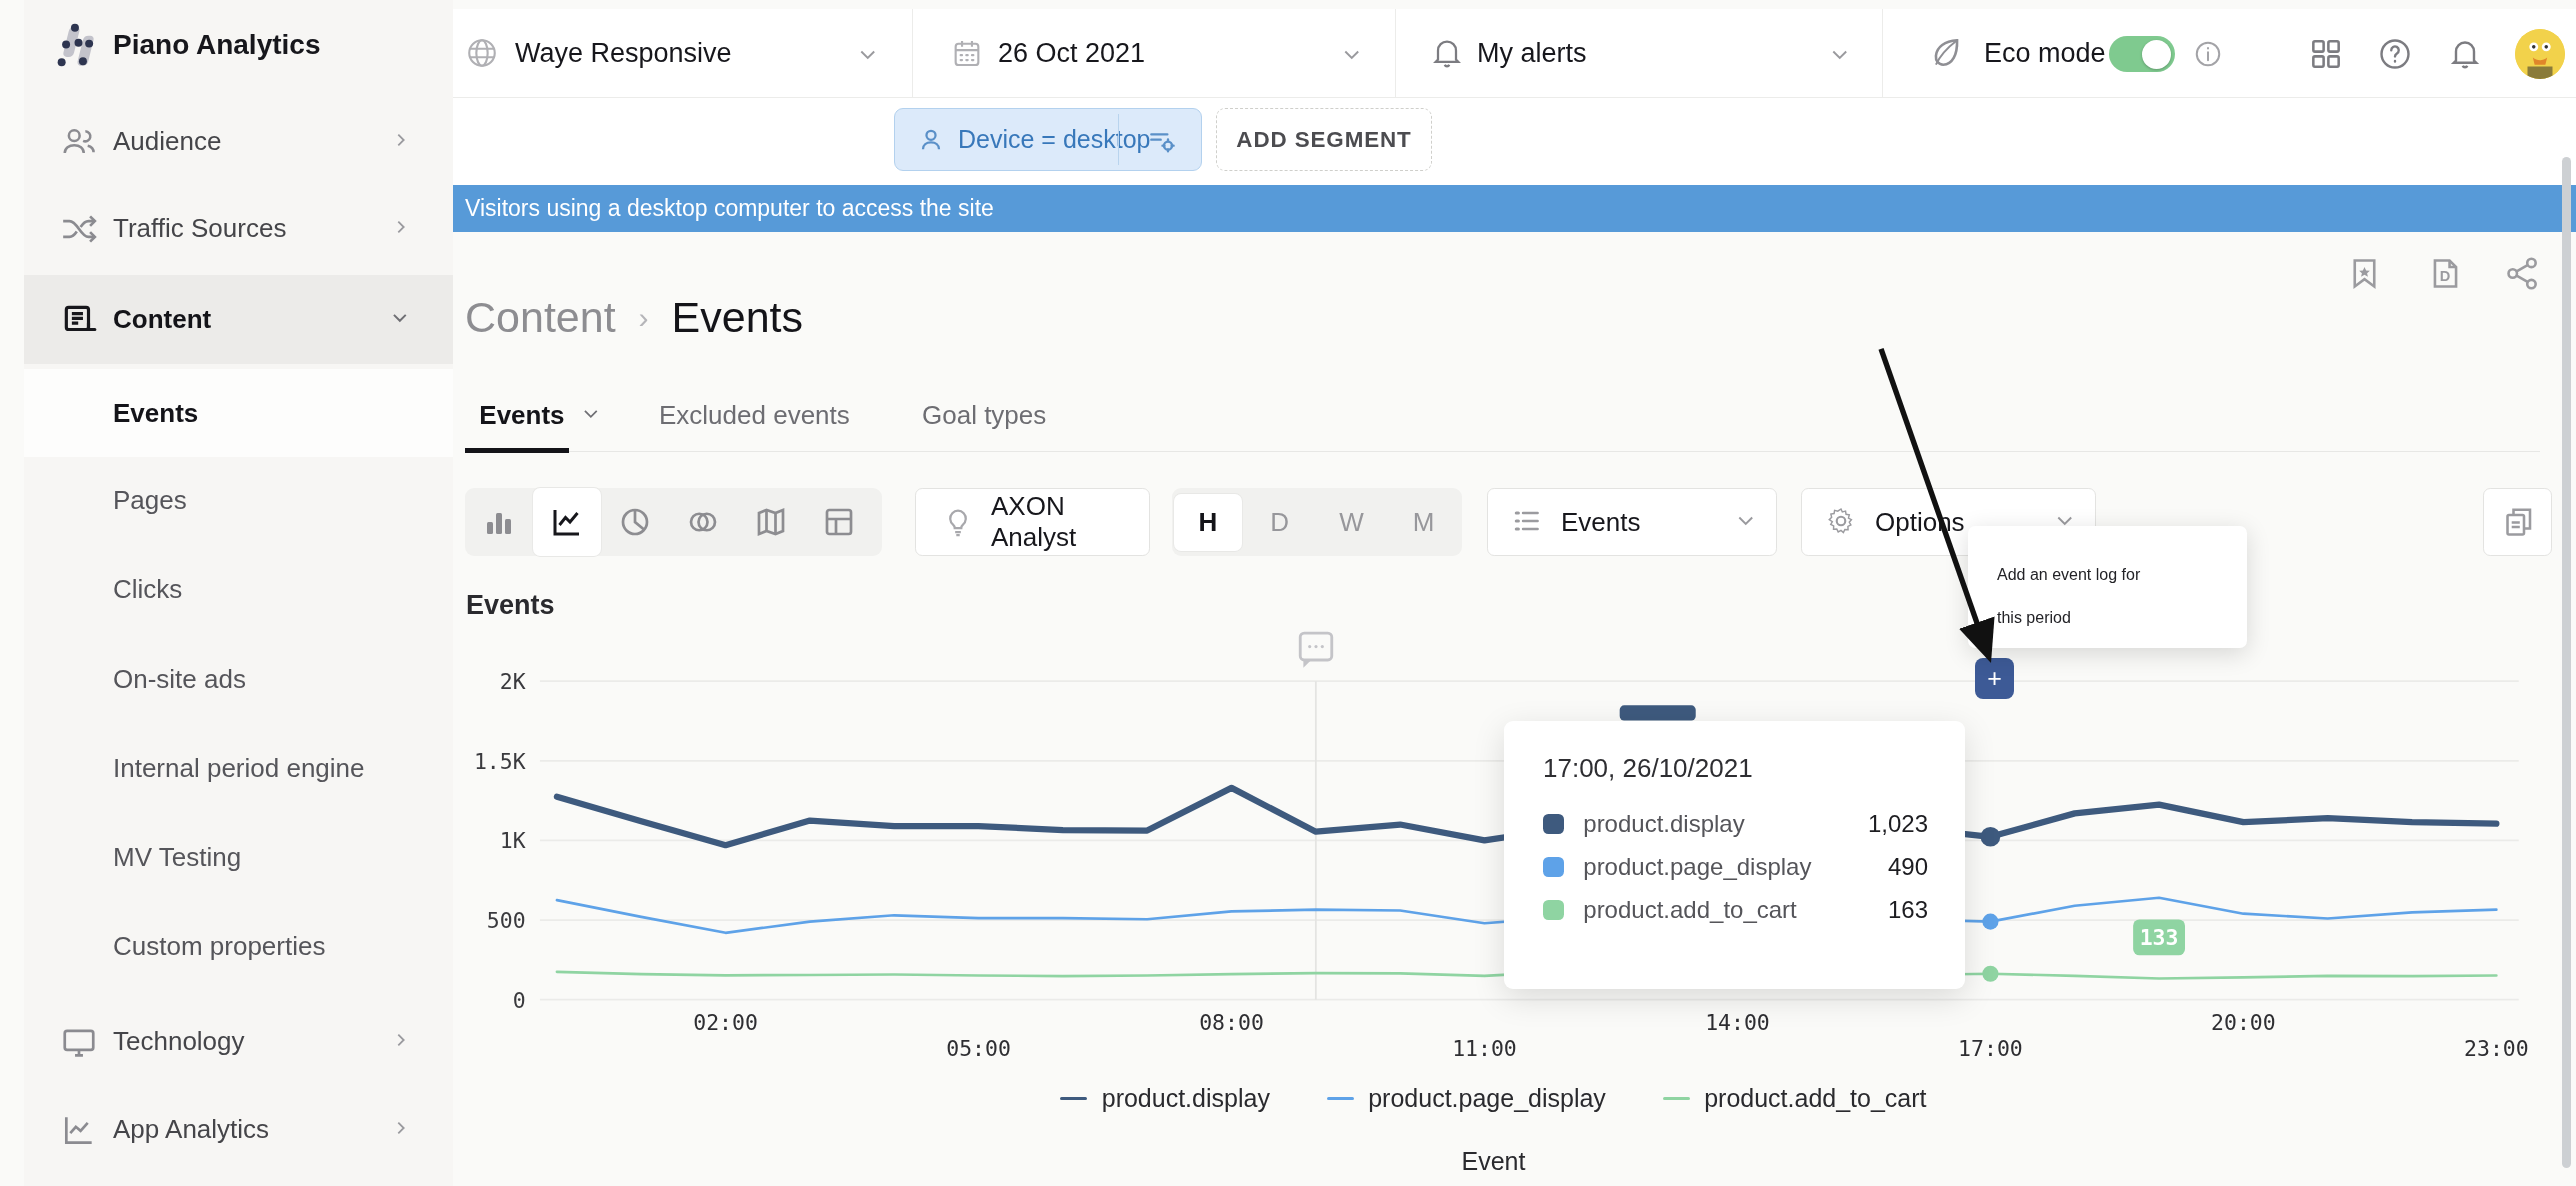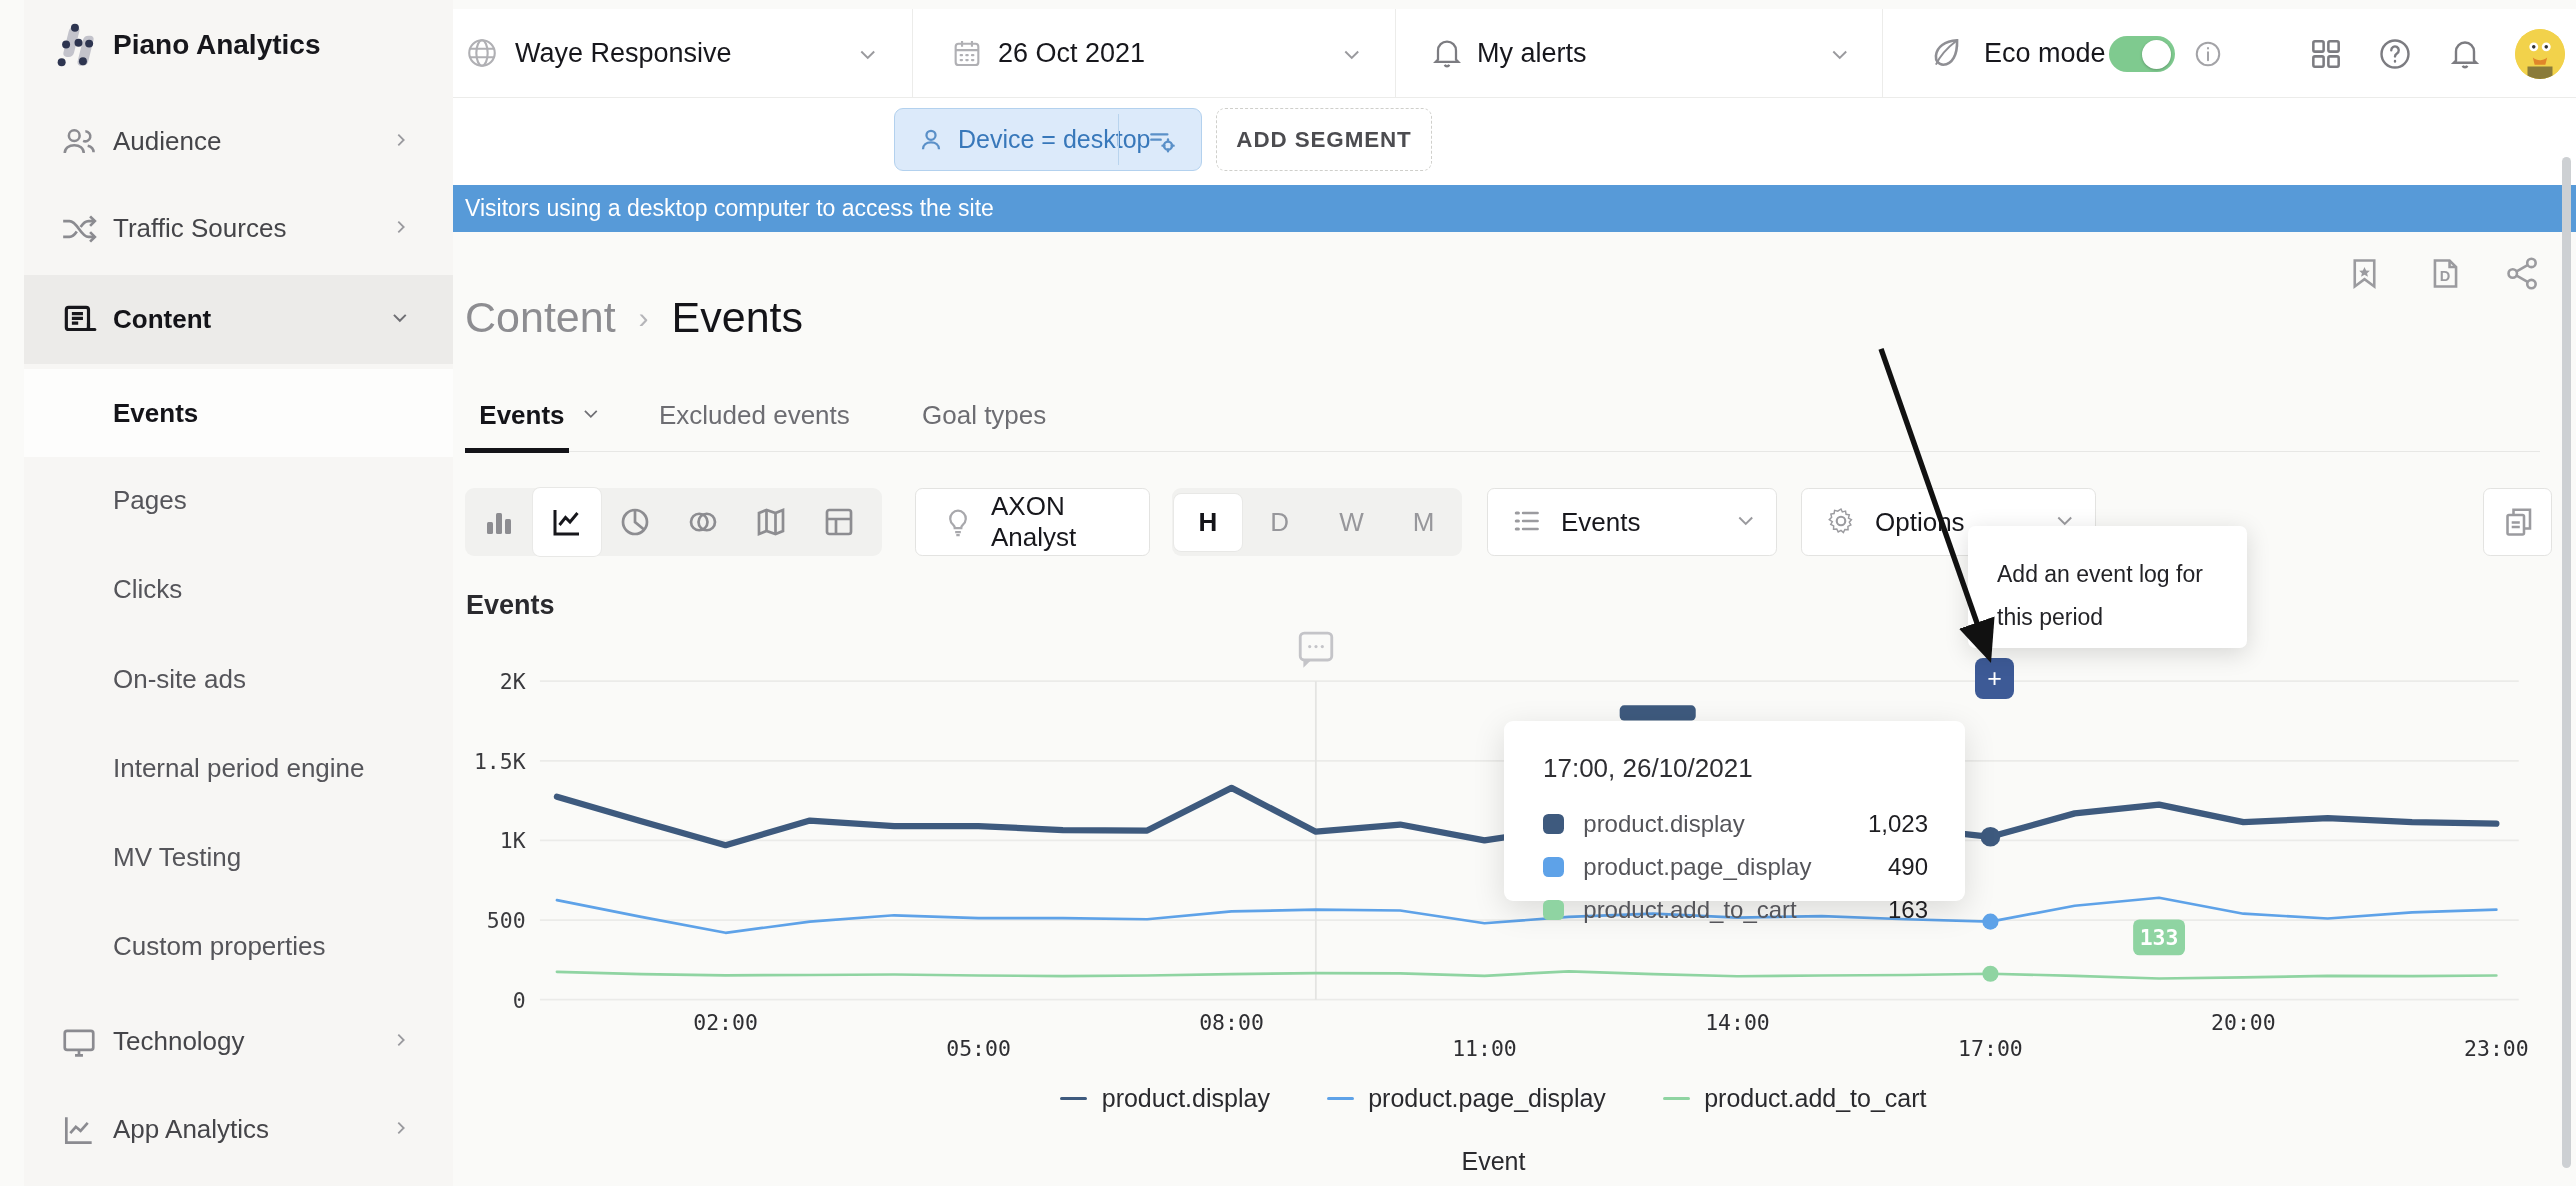--- a/index.html
+++ b/index.html
@@ -49,28 +49,28 @@
   .seg-ctl { position:absolute; top:488px; height:68px; background:#f1f1ef; border-radius:9px; display:flex; align-items:center; }
   .ct-btn { width:68px; height:68px; display:flex; align-items:center; justify-content:center; color:#8d8d91; cursor:pointer; }
   .ct-btn.active { background:#fff; border-radius:7.2px; color:#17171c; box-shadow:0 0 0 0.9px #e8e8e6; }
   .tool-btn { position:absolute; top:488px; height:68px; background:#fff; border:0.9px solid #e3e3e1; border-radius:7.2px; display:flex; align-items:center; cursor:pointer; }
   .tool-btn .lbl { font-size:26px; color:#17171c; font-weight:500; }
   .gran-letter { width:72px; text-align:center; font-size:26px; color:#97979b; cursor:pointer; }
   .gran-letter.active { background:#fff; border-radius:7.2px; height:57px; line-height:57px; margin:0 1.8px; color:#141419; font-weight:600; box-shadow:0 0 0 0.9px #e8e8e6; width:68px; }
 
   
   #anno-tip { position:absolute; left:1968px; top:526px; width:279px; height:122px; background:#fff; border-radius:7.2px; box-shadow:0 5.4px 25px rgba(0,0,0,.14); z-index:35; padding:27px 0 0 29px; }
-  #anno-tip div { font-size:23px; color:#232327; line-height:43px; }
+  #anno-tip div { font-size:16px; color:#232327; line-height:43px; }
   #plus-btn { position:absolute; left:1975px; top:658px; width:39px; height:41px; background:#3d5a96; border-radius:8px; color:#fff; font-size:25px; display:flex; align-items:center; justify-content:center; z-index:30; cursor:pointer; }
 
   
   #chart-title { position:absolute; left:466px; top:590px; font-size:27px; font-weight:600; color:#2a2a2e; }
   #chart-svg { position:absolute; left:429px; top:581px; z-index:10; }
   #comment-ico { position:absolute; left:1297px; top:630px; width:38px; height:41px; color:#c4c4c8; z-index:11; }
-  #chart-tip { position:absolute; left:1504px; top:721px; width:461px; height:180px; background:#fff; border-radius:9px; box-shadow:0 9px 32px rgba(0,0,0,.13); z-index:20; }
+  #chart-tip { position:absolute; left:1504px; top:721px; width:461px; height:268px; background:#fff; border-radius:9px; box-shadow:0 9px 32px rgba(0,0,0,.13); z-index:20; }
   #chart-tip .title { position:absolute; left:39px; top:32px; font-size:26px; color:#2e2e32; }
   .tt-row { position:absolute; left:39px; width:385px; height:30px; display:flex; align-items:center; }
   .tt-sq { width:20.6px; height:20.6px; border-radius:5.4px; margin-right:19.7px; flex:none; }
   .tt-name { font-size:24px; color:#55555a; }
   .tt-val { position:absolute; right:0; font-size:24px; color:#1d1d21; }
   #legend { position:absolute; left:447px; top:1084px; width:2093px; display:flex; justify-content:center; gap:57px; z-index:10; }
   .lg-item { display:flex; align-items:center; gap:14.3px; cursor:pointer; }
   .lg-dash { width:27px; height:3.6px; border-radius:1.8px; }
   .lg-name { font-size:25px; color:#2a2a2e; }
   #xaxis-title { position:absolute; left:447px; top:1147px; width:2093px; text-align:center; font-size:25px; color:#2a2a2e; z-index:10; }

